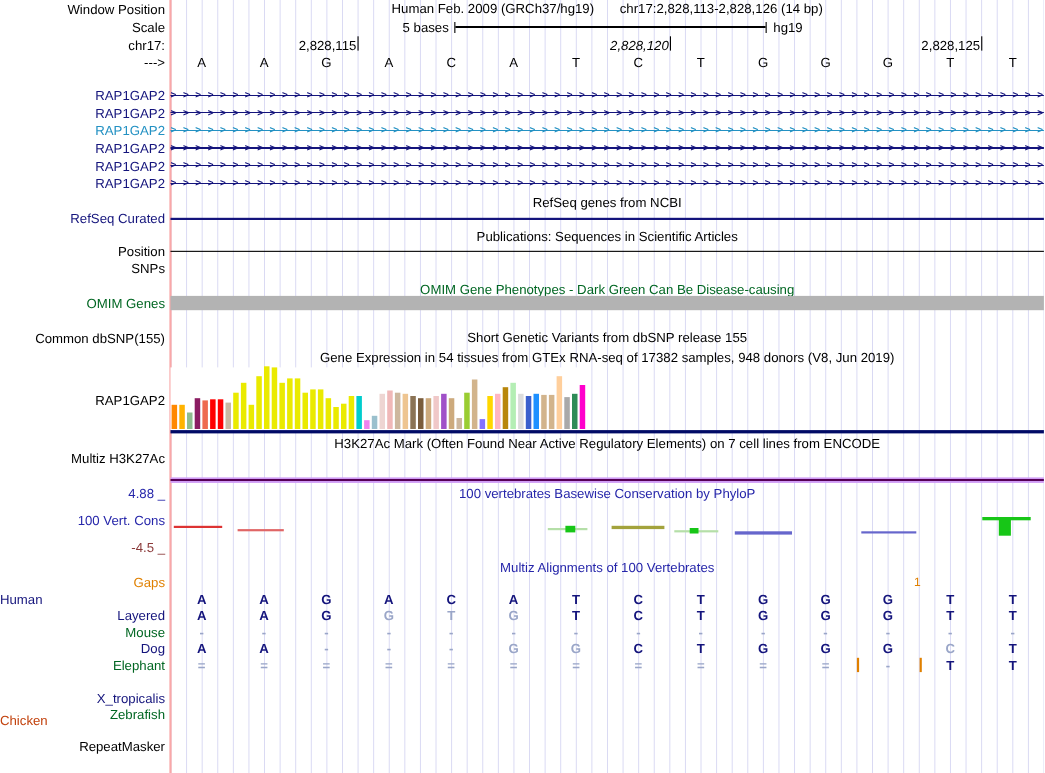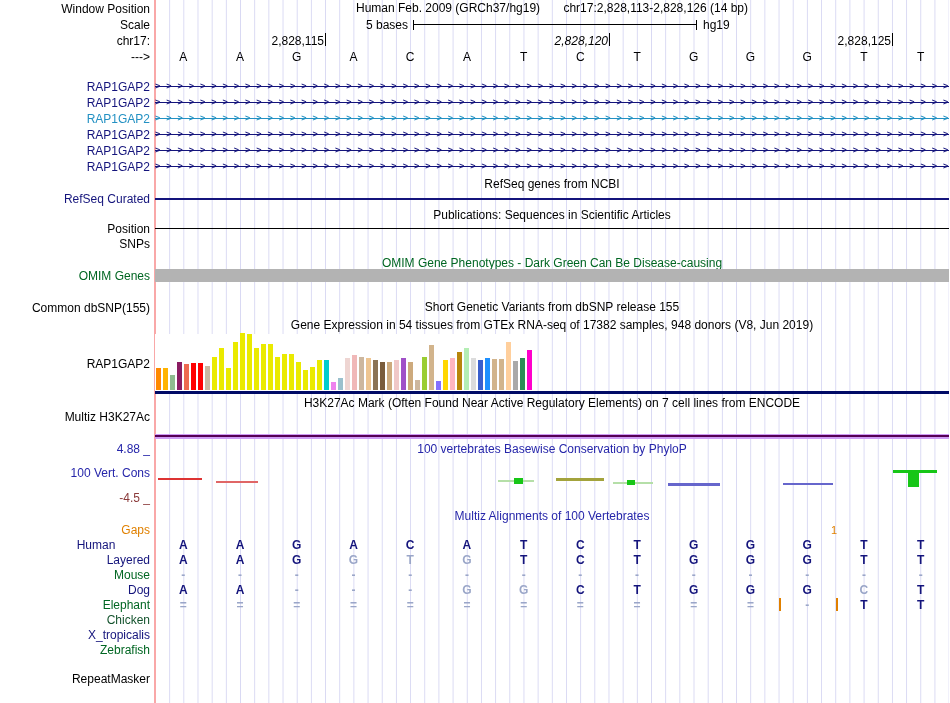--- a/index.html
+++ b/index.html
@@ -171,21 +171,21 @@
     <div style="position: absolute; left: 216px; top: 481px; width: 42px; height: 2px; background: rgb(224, 102, 102);"></div>
     <div style="position: absolute; left: 498px; top: 480px; width: 36px; height: 2px; background: rgb(181, 223, 168);"></div>
     <div style="position: absolute; left: 514px; top: 478px; width: 9px; height: 6px; background: rgb(23, 198, 23);"></div>
     <div style="position: absolute; left: 556px; top: 478px; width: 48px; height: 3px; background: rgb(163, 163, 60);"></div>
     <div style="position: absolute; left: 613px; top: 482px; width: 40px; height: 2px; background: rgb(181, 223, 168);"></div>
     <div style="position: absolute; left: 627px; top: 480px; width: 8px; height: 5px; background: rgb(23, 198, 23);"></div>
     <div style="position: absolute; left: 668px; top: 483px; width: 52px; height: 3px; background: rgb(102, 102, 204);"></div>
     <div style="position: absolute; left: 783px; top: 483px; width: 50px; height: 2px; background: rgb(102, 102, 204);"></div>
     <div style="position: absolute; left: 893px; top: 470px; width: 44px; height: 3px; background: rgb(23, 198, 23);"></div>
     <div style="position: absolute; left: 908px; top: 470px; width: 11px; height: 17px; background: rgb(23, 198, 23);"></div>
-    <div style="position: absolute; left: 0px; top: 538px; width: 150px; text-align: center; height: 14px; line-height: 14px; color: rgb(20, 20, 124); padding-left: 21px;">Human</div>
+    <div style="position: absolute; left: 0px; top: 538px; width: 150px; text-align: left; height: 14px; line-height: 14px; color: rgb(20, 20, 124);">Human</div>
     <div style="position: absolute; left: 173.357px; top: 538px; width: 20px; text-align: center; height: 14px; line-height: 14px; font-weight: bold; color: rgb(20, 20, 124);">A</div>
     <div style="position: absolute; left: 230.071px; top: 538px; width: 20px; text-align: center; height: 14px; line-height: 14px; font-weight: bold; color: rgb(20, 20, 124);">A</div>
     <div style="position: absolute; left: 286.785px; top: 538px; width: 20px; text-align: center; height: 14px; line-height: 14px; font-weight: bold; color: rgb(20, 20, 124);">G</div>
     <div style="position: absolute; left: 343.499px; top: 538px; width: 20px; text-align: center; height: 14px; line-height: 14px; font-weight: bold; color: rgb(20, 20, 124);">A</div>
     <div style="position: absolute; left: 400.213px; top: 538px; width: 20px; text-align: center; height: 14px; line-height: 14px; font-weight: bold; color: rgb(20, 20, 124);">C</div>
     <div style="position: absolute; left: 456.927px; top: 538px; width: 20px; text-align: center; height: 14px; line-height: 14px; font-weight: bold; color: rgb(20, 20, 124);">A</div>
     <div style="position: absolute; left: 513.641px; top: 538px; width: 20px; text-align: center; height: 14px; line-height: 14px; font-weight: bold; color: rgb(20, 20, 124);">T</div>
     <div style="position: absolute; left: 570.355px; top: 538px; width: 20px; text-align: center; height: 14px; line-height: 14px; font-weight: bold; color: rgb(20, 20, 124);">C</div>
     <div style="position: absolute; left: 627.069px; top: 538px; width: 20px; text-align: center; height: 14px; line-height: 14px; font-weight: bold; color: rgb(20, 20, 124);">T</div>
     <div style="position: absolute; left: 683.783px; top: 538px; width: 20px; text-align: center; height: 14px; line-height: 14px; font-weight: bold; color: rgb(20, 20, 124);">G</div>
@@ -246,19 +246,19 @@
     <div style="position: absolute; left: 400.213px; top: 598px; width: 20px; text-align: center; height: 14px; line-height: 14px; font-weight: bold; color: rgb(154, 166, 200);">=</div>
     <div style="position: absolute; left: 456.927px; top: 598px; width: 20px; text-align: center; height: 14px; line-height: 14px; font-weight: bold; color: rgb(154, 166, 200);">=</div>
     <div style="position: absolute; left: 513.641px; top: 598px; width: 20px; text-align: center; height: 14px; line-height: 14px; font-weight: bold; color: rgb(154, 166, 200);">=</div>
     <div style="position: absolute; left: 570.355px; top: 598px; width: 20px; text-align: center; height: 14px; line-height: 14px; font-weight: bold; color: rgb(154, 166, 200);">=</div>
     <div style="position: absolute; left: 627.069px; top: 598px; width: 20px; text-align: center; height: 14px; line-height: 14px; font-weight: bold; color: rgb(154, 166, 200);">=</div>
     <div style="position: absolute; left: 683.783px; top: 598px; width: 20px; text-align: center; height: 14px; line-height: 14px; font-weight: bold; color: rgb(154, 166, 200);">=</div>
     <div style="position: absolute; left: 740.497px; top: 598px; width: 20px; text-align: center; height: 14px; line-height: 14px; font-weight: bold; color: rgb(154, 166, 200);">=</div>
     <div style="position: absolute; left: 797.211px; top: 598px; width: 20px; text-align: center; height: 14px; line-height: 14px; font-weight: bold; color: rgb(154, 166, 200);">-</div>
     <div style="position: absolute; left: 853.925px; top: 598px; width: 20px; text-align: center; height: 14px; line-height: 14px; font-weight: bold; color: rgb(20, 20, 124);">T</div>
     <div style="position: absolute; left: 910.639px; top: 598px; width: 20px; text-align: center; height: 14px; line-height: 14px; font-weight: bold; color: rgb(20, 20, 124);">T</div>
-    <div style="position: absolute; left: 0px; top: 613px; width: 150px; text-align: right; height: 14px; line-height: 14px; color: #14532d;">Chicken</div>
+    <div style="position: absolute; left: 0px; top: 648px; width: 150px; text-align: left; height: 14px; line-height: 14px; color: #c2410c;">Chicken</div>
     <div style="position: absolute; left: 0px; top: 628px; width: 150px; text-align: right; height: 14px; line-height: 14px; color: rgb(20, 20, 124);">X_tropicalis</div>
     <div style="position: absolute; left: 0px; top: 643px; width: 150px; text-align: right; height: 14px; line-height: 14px; color: rgb(0, 102, 34);">Zebrafish</div>
     <div style="position: absolute; left: 828px; top: 523px; width: 12px; text-align: center; font-size: 11px; height: 14px; line-height: 14px; color: rgb(224, 128, 0);">1</div>
     <div style="position: absolute; left: 779px; top: 598px; width: 2px; height: 13px; background: rgb(224, 128, 0);"></div>
     <div style="position: absolute; left: 836px; top: 598px; width: 2px; height: 13px; background: rgb(224, 128, 0);"></div>
   </div>
 
 </body></html>

